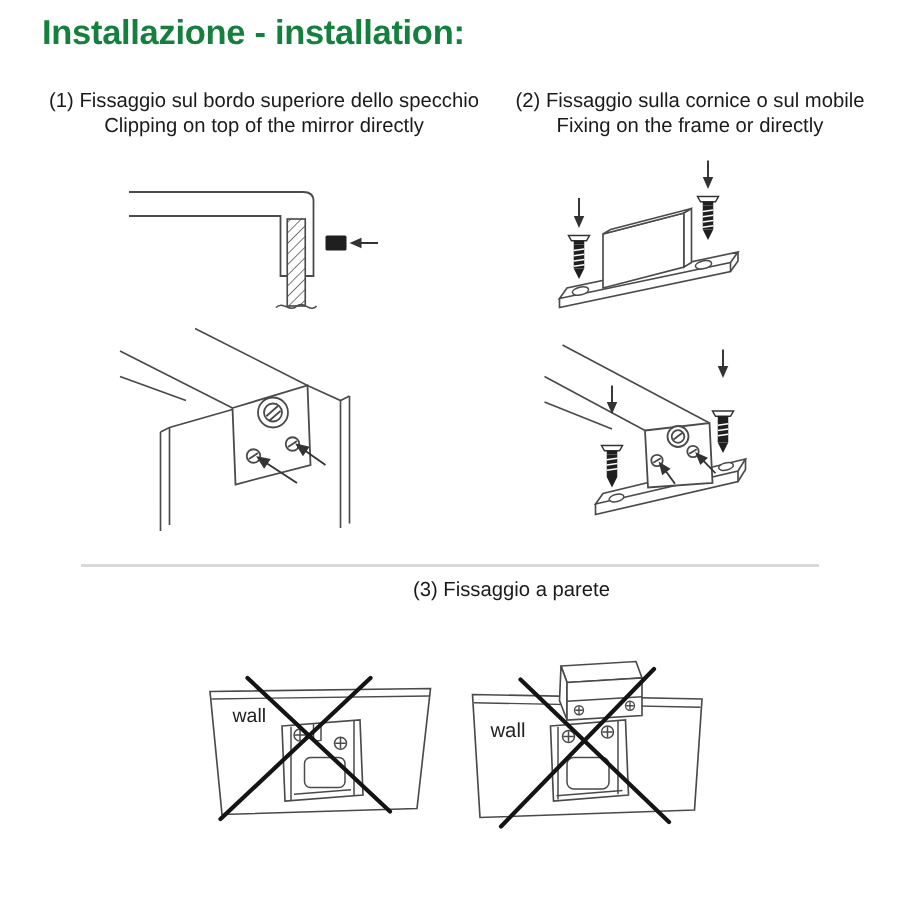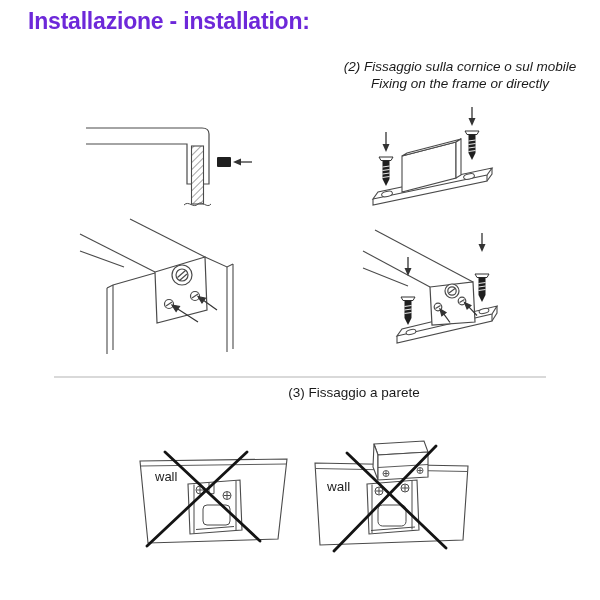--- a/index.html
+++ b/index.html
@@ -2,43 +2,47 @@
 <html><head>
 <meta charset="utf-8">
 <style>
   html,body{margin:0;padding:0;background:#fff;}
   .page{
     position:relative;width:600px;height:600px;background:#ffffff;
     font-family:"Liberation Sans",sans-serif;color:#1a1a1a;overflow:hidden;
   }
   .title{
     position:absolute;left:28px;top:8px;
-    font-size:23px;font-weight:700;color:#6d28d9;letter-spacing:-0.2px;
+    font-size:23px;font-weight:700;color:#15803d;letter-spacing:-0.2px;
   }
   .caption{
     position:absolute;text-align:center;
     font-size:13.5px;line-height:17px;color:#1a1a1a;
   }
   .caption-1{left:26px;top:58px;width:300px;}
-  .caption-2{left:340px;top:58px;width:240px;font-style:italic;}
-  .caption-3{left:204px;top:384px;width:300px;}
+  .caption-2{left:340px;top:58px;width:240px;}
+  .caption-3{left:191px;top:384px;width:300px;}
   .divider{
     position:absolute;left:54px;top:376px;width:492px;height:1.5px;
     background:#d9d9d9;
   }
   .fig{position:absolute;}
   svg text{font-family:"Liberation Sans",sans-serif;}
 </style>
 </head>
 <body>
 
 <div class="page">
 
   <div class="title">Installazione - installation:</div>
 
+  <div class="caption caption-1">
+    <div>(1) Fissaggio sul bordo superiore dello specchio</div>
+    <div>Clipping on top of the mirror directly</div>
+  </div>
 
   <div class="caption caption-2">
     <div>(2) Fissaggio sulla cornice o sul mobile</div>
     <div>Fixing on the frame or directly</div>
   </div>
 
   <svg class="fig" style="left:60px;top:105px" width="200" height="120" viewBox="60 105 200 120">
     <defs>
       <pattern id="hatch45" width="5" height="5" patternUnits="userSpaceOnUse" patternTransform="rotate(45)">
         <line x1="0" y1="0" x2="0" y2="5" stroke="#4a4a4a" stroke-width="1"></line>

